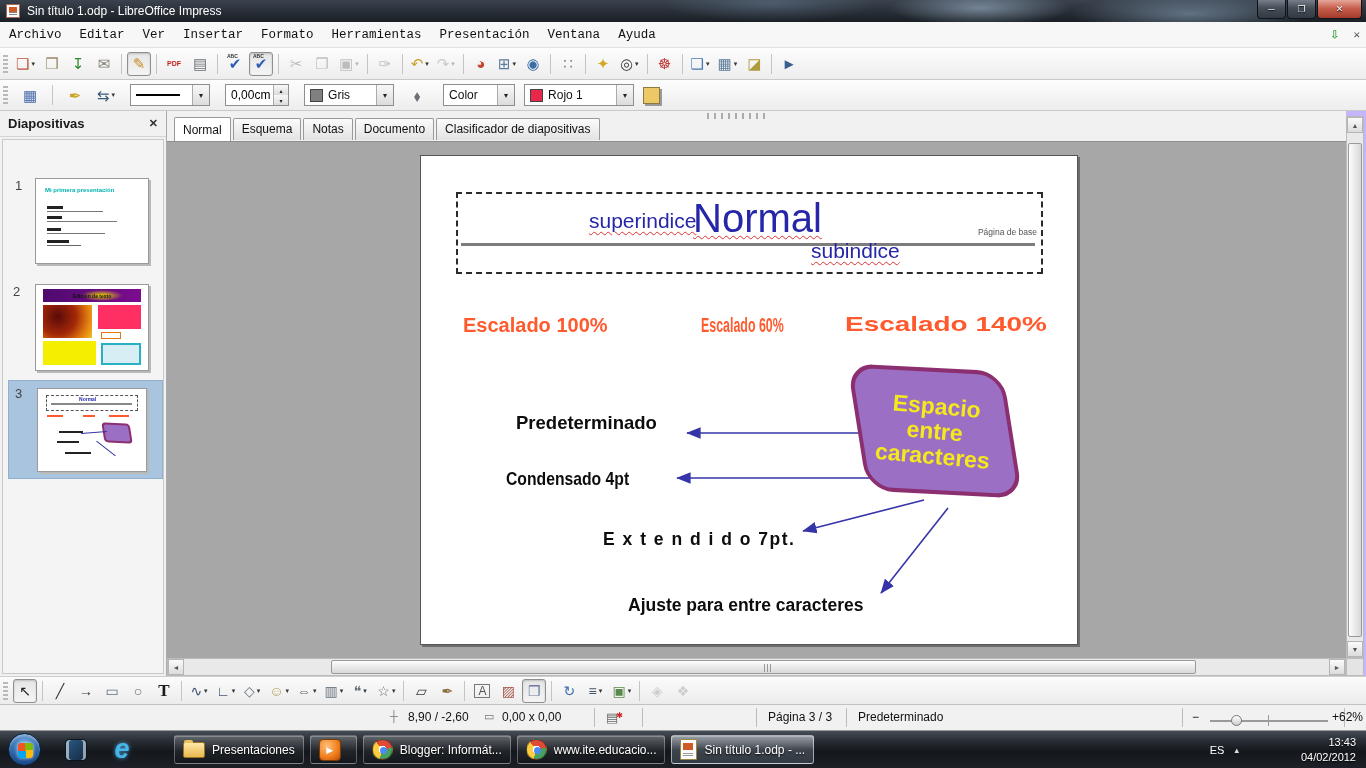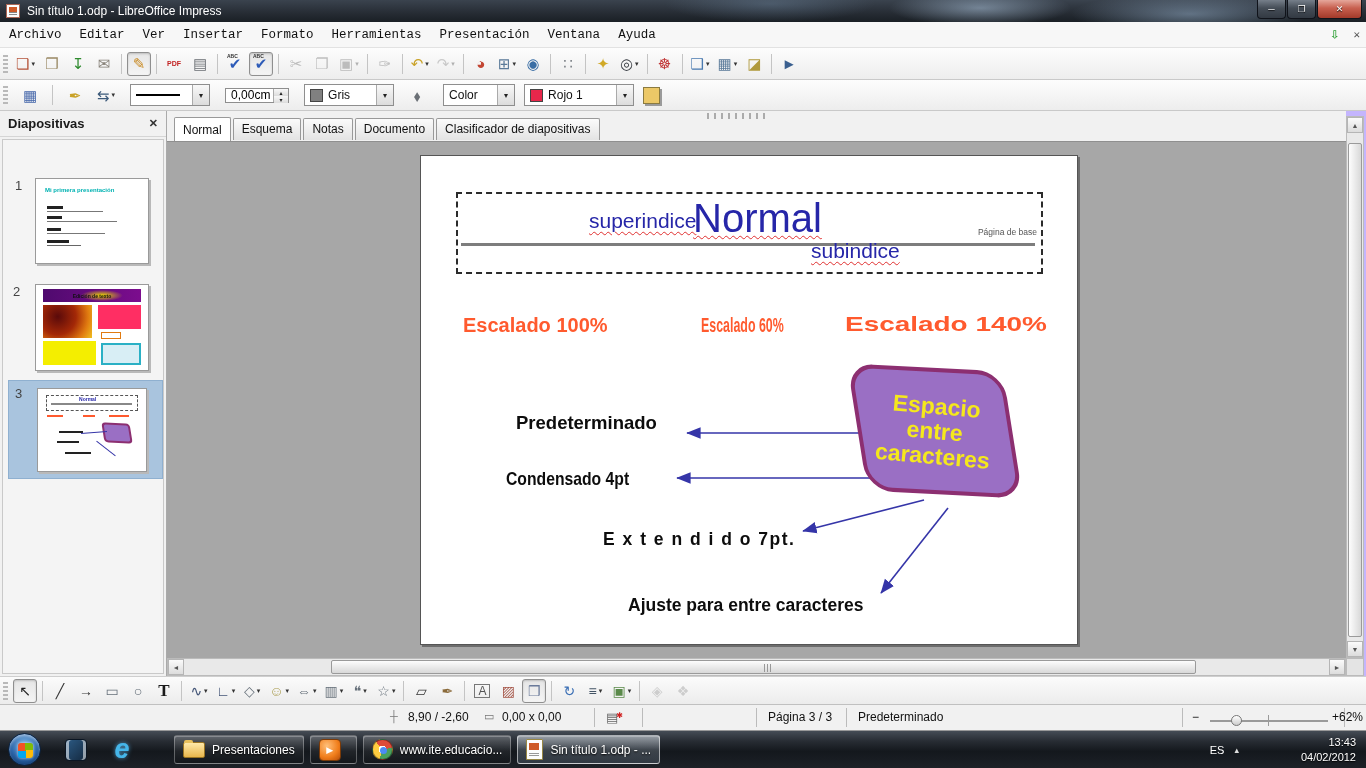--- a/index.html
+++ b/index.html
@@ -45,21 +45,21 @@
   .tb-item.active{border-color:#8f8f8f;background:linear-gradient(#e6e6e6,#f4f4f4);box-shadow:inset 0 1px 2px rgba(0,0,0,.18);}
   .tb-item.disabled{opacity:.35;}
   .tb-sep{width:1px;height:20px;background:#c4c4c4;margin:0 4px;}
   .tb-item.boxed .glyph{border:1px solid #777;padding:0 3px;font-size:12px;}
 
   
   .combo{height:22px;background:#fff;border:1px solid #8e8e8e;display:flex;align-items:center;padding-left:5px;font-size:12px;gap:5px;color:#111;}
   .caretbox{margin-left:auto;width:17px;height:100%;background:linear-gradient(#f8f8f8,#dcdcdc);border-left:1px solid #aaa;display:flex;align-items:center;justify-content:center;font-size:8px;color:#222;}
   .swatch{width:13px;height:13px;border:1px solid #444;}
   .line-sample{width:44px;height:2px;background:#000;}
-  .spinner{height:15px;background:#fff;border:1px solid #8e8e8e;display:flex;align-items:center;font-size:12px;padding-left:5px;}
+  .spinner{height:22px;background:#fff;border:1px solid #8e8e8e;display:flex;align-items:center;font-size:12px;padding-left:5px;}
   .spin-btns{margin-left:auto;width:15px;height:100%;border-left:1px solid #aaa;display:flex;flex-direction:column;}
   .spin-btns span{flex:1;display:flex;align-items:center;justify-content:center;font-size:6px;background:linear-gradient(#f8f8f8,#dcdcdc);color:#222;}
   .shadow-btn{width:17px;height:17px;background:#ecc867;border:1px solid #8a7a40;box-shadow:2px 2px 0 #9a9a9a;margin-left:4px;}
 
   
   .panel{position:absolute;left:0;top:111px;width:167px;height:565px;background:#f1f1f1;border-right:1px solid #aaa;}
   .panel-header{height:26px;display:flex;align-items:center;padding:0 8px;border-bottom:1px solid #d5d5d5;font-size:13px;font-weight:bold;color:#1a1a1a;}
   .panel-close{margin-left:auto;font-size:11px;color:#333;font-weight:bold;}
   .panel-body{position:absolute;left:0;top:26px;right:0;bottom:0;border:1px solid #c9c9c9;margin:2px;background:#f4f4f4;}
   .slide-num{position:absolute;font-size:13px;color:#444;}
@@ -718,20 +718,24 @@
         <div class="task-btn">
           <span class="tico ico-folder"></span>
           <span class="tlabel">Presentaciones</span>
         </div>
 
         <div class="task-btn">
           <span class="tico ico-wmp"></span>
           <span class="tlabel"></span>
         </div>
 
+        <div class="task-btn">
+          <span class="tico ico-chrome"></span>
+          <span class="tlabel">Blogger: Informát...</span>
+        </div>
 
         <div class="task-btn">
           <span class="tico ico-chrome"></span>
           <span class="tlabel">www.ite.educacio...</span>
         </div>
 
         <div class="task-btn tb-active">
           <span class="tico ico-impress"></span>
           <span class="tlabel">Sin título 1.odp - ...</span>
         </div>

